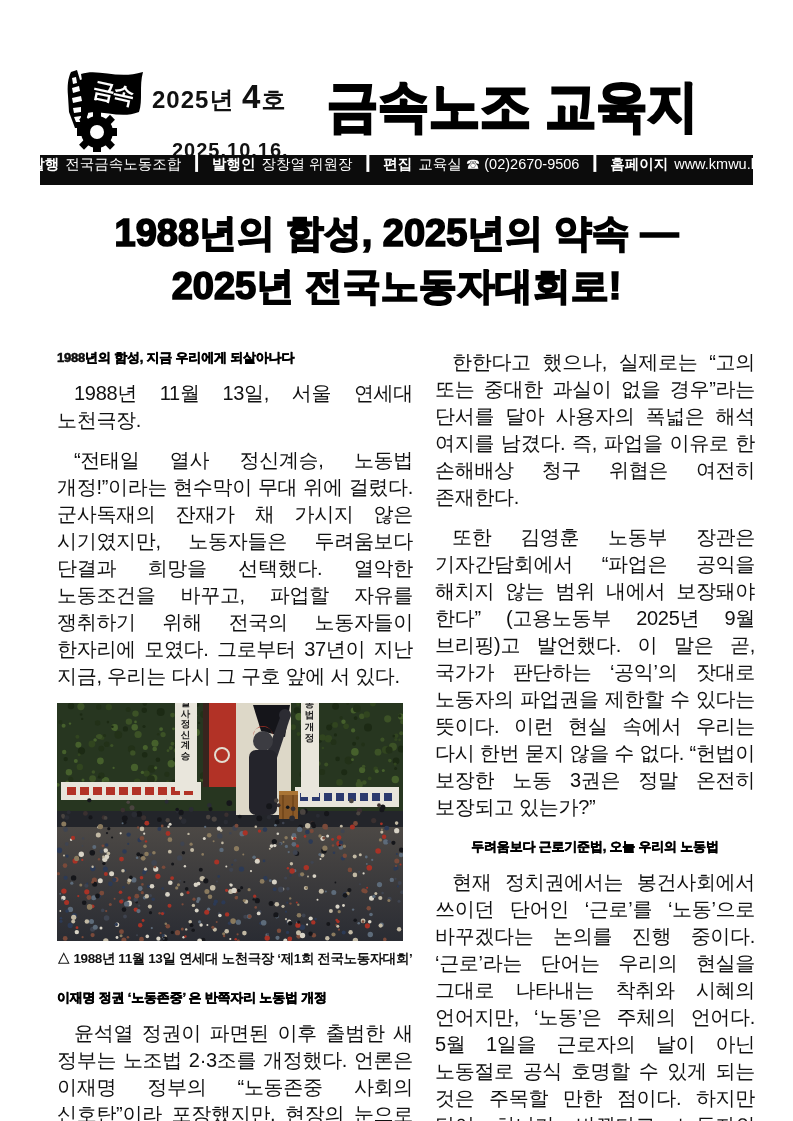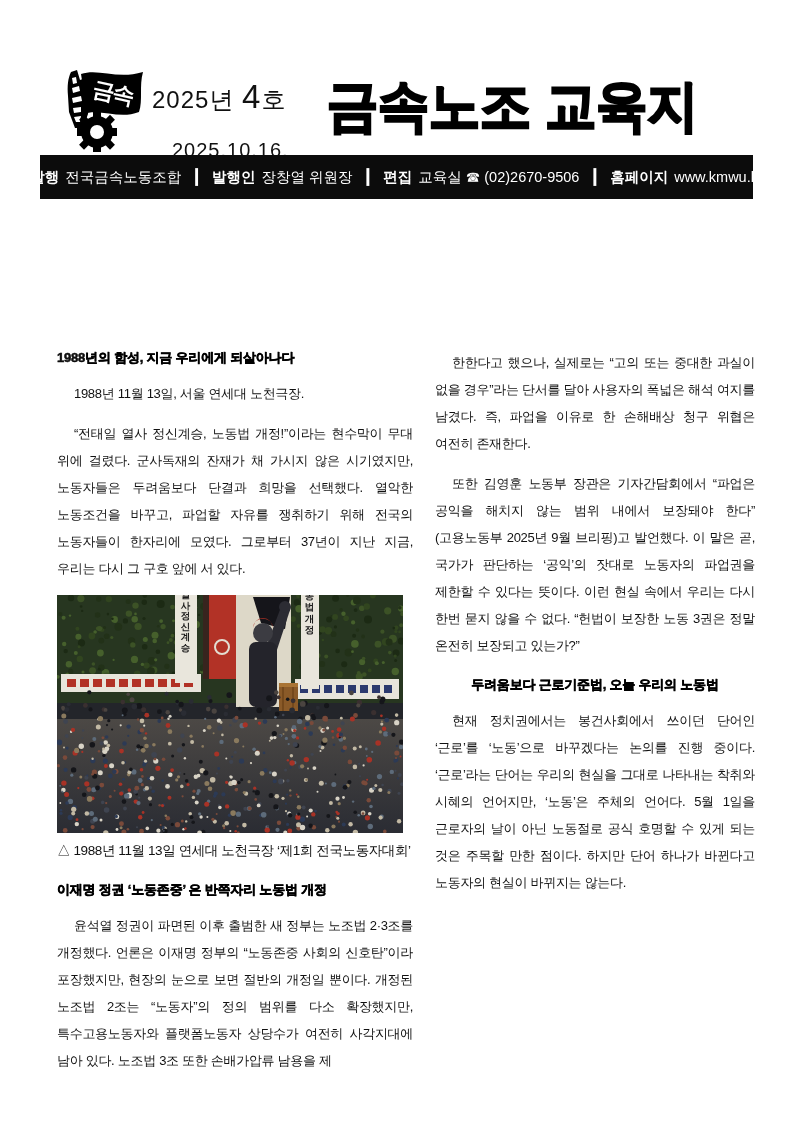--- a/index.html
+++ b/index.html
@@ -4,62 +4,62 @@
 <style>
   * { margin:0; padding:0; box-sizing:border-box; }
   html,body { background:#888; }
   .page {
     position:relative; width:793px; height:1121px; margin:0 auto;
     background:#ffffff; overflow:hidden;
     font-family:"Liberation Sans", sans-serif; color:#111;
   }
   
   .logo { position:absolute; left:55px; top:66px; width:92px; height:92px; }
-  .issue { position:absolute; left:152px; top:78px; font-weight:normal; }
+  .issue { position:absolute; left:152px; top:78px; font-weight:bold; }
   .issue-line1 { font-size:24px; letter-spacing:1px; }
   .issue-line1 .num { font-size:33px; }
   .issue-line2 { font-size:20px; margin-top:23px; padding-left:20px; letter-spacing:1px; }
   .masthead-title {
     position:absolute; left:327px; top:70px; width:426px;
     font-size:51px; font-weight:900; letter-spacing:0px; color:#000;
     -webkit-text-stroke:2.4px #000; white-space:nowrap;
     transform:scaleY(1.08); transform-origin:top left;
   }
   
   .info-bar {
-    position:absolute; left:40px; top:155px; width:713px; height:44px;
-    background:#0c0c0c; color:#fff; display:flex; align-items:center; justify-content:center;
+    position:absolute; left:40px; top:155px; width:713px; height:30px;
+    background:#0c0c0c; color:#fff; display:flex; justify-content:center;
     font-size:14.5px; white-space:nowrap;
   }
   .info-bar b { font-weight:bold; margin-right:6px; }
   .info-sep { margin:0 11px; font-weight:bold; }
   
   .headline {
     position:absolute; left:0; top:207px; width:793px; text-align:center;
     font-size:38px; font-weight:900; color:#000; -webkit-text-stroke:1.7px #000;
     line-height:53px; letter-spacing:0px;
   }
   
   .columns { position:absolute; left:57px; top:349px; width:698px; display:flex; gap:22px; }
   .col-left  { width:356px; }
   .col-right { width:320px; }
   .sec-h {
     font-size:13px; font-weight:800; -webkit-text-stroke:0.5px #000;
     margin-bottom:13px; letter-spacing:-0.2px;
   }
   .sec-h.centered { text-align:center; margin-top:17px; }
   p.body {
-    font-size:13px; line-height:27px; text-align:justify; text-justify:inter-character;
+    font-size:20px; line-height:27px; text-align:justify; text-justify:inter-character;
     text-indent:17px; margin-bottom:13px; word-break:keep-all; overflow-wrap:break-word;
     letter-spacing:-0.3px;
   }
   
   figure.photo { width:346px; margin:6px 0 9px; }
   figure.photo svg { display:block; }
-  .caption { font-size:13.5px; font-weight:normal; letter-spacing:-0.4px; margin-bottom:21px; white-space:nowrap; }
+  .caption { font-size:13.5px; font-weight:bold; letter-spacing:-0.4px; margin-bottom:21px; white-space:nowrap; }
   .v-banner-text { font-family:"Liberation Sans", sans-serif; }
 </style>
 </head>
 <body>
 
 <div class="page">
 
   <svg class="logo" viewBox="0 0 92 92">
 
     <path fill="#000" d="M16,6 L22,4 L25,14 L28,13 L30,24 C34,26 36,31 34,37 L33,48 L28,62 L20,62 L14,46 L13,30 C12,20 13,12 16,6 Z"></path>
@@ -95,20 +95,24 @@
   <div class="info-bar">
     <span><b>발행</b><span>전국금속노동조합</span></span>
     <span class="info-sep">┃</span>
     <span><b>발행인</b><span>장창열 위원장</span></span>
     <span class="info-sep">┃</span>
     <span><b>편집</b><span>교육실 ☎ (02)2670-9506</span></span>
     <span class="info-sep">┃</span>
     <span><b>홈페이지</b><span>www.kmwu.kr</span></span>
   </div>
 
+  <div class="headline">
+    <div>1988년의 함성, 2025년의 약속 —</div>
+    <div>2025년 전국노동자대회로!</div>
+  </div>
 
   <div class="columns">
 
     <div class="col-left">
       <div class="sec-h">1988년의 함성, 지금 우리에게 되살아나다</div>
       <p class="body">1988년 11월 13일, 서울 연세대 노천극장.</p>
       <p class="body">“전태일 열사 정신계승, 노동법 개정!”이라는 현수막이 무대 위에 걸렸다. 군사독재의 잔재가 채 가시지 않은 시기였지만, 노동자들은 두려움보다 단결과 희망을 선택했다. 열악한 노동조건을 바꾸고, 파업할 자유를 쟁취하기 위해 전국의 노동자들이 한자리에 모였다. 그로부터 37년이 지난 지금, 우리는 다시 그 구호 앞에 서 있다.</p>
 
       <figure class="photo">
         <svg viewBox="0 0 346 238" width="346" height="238">

